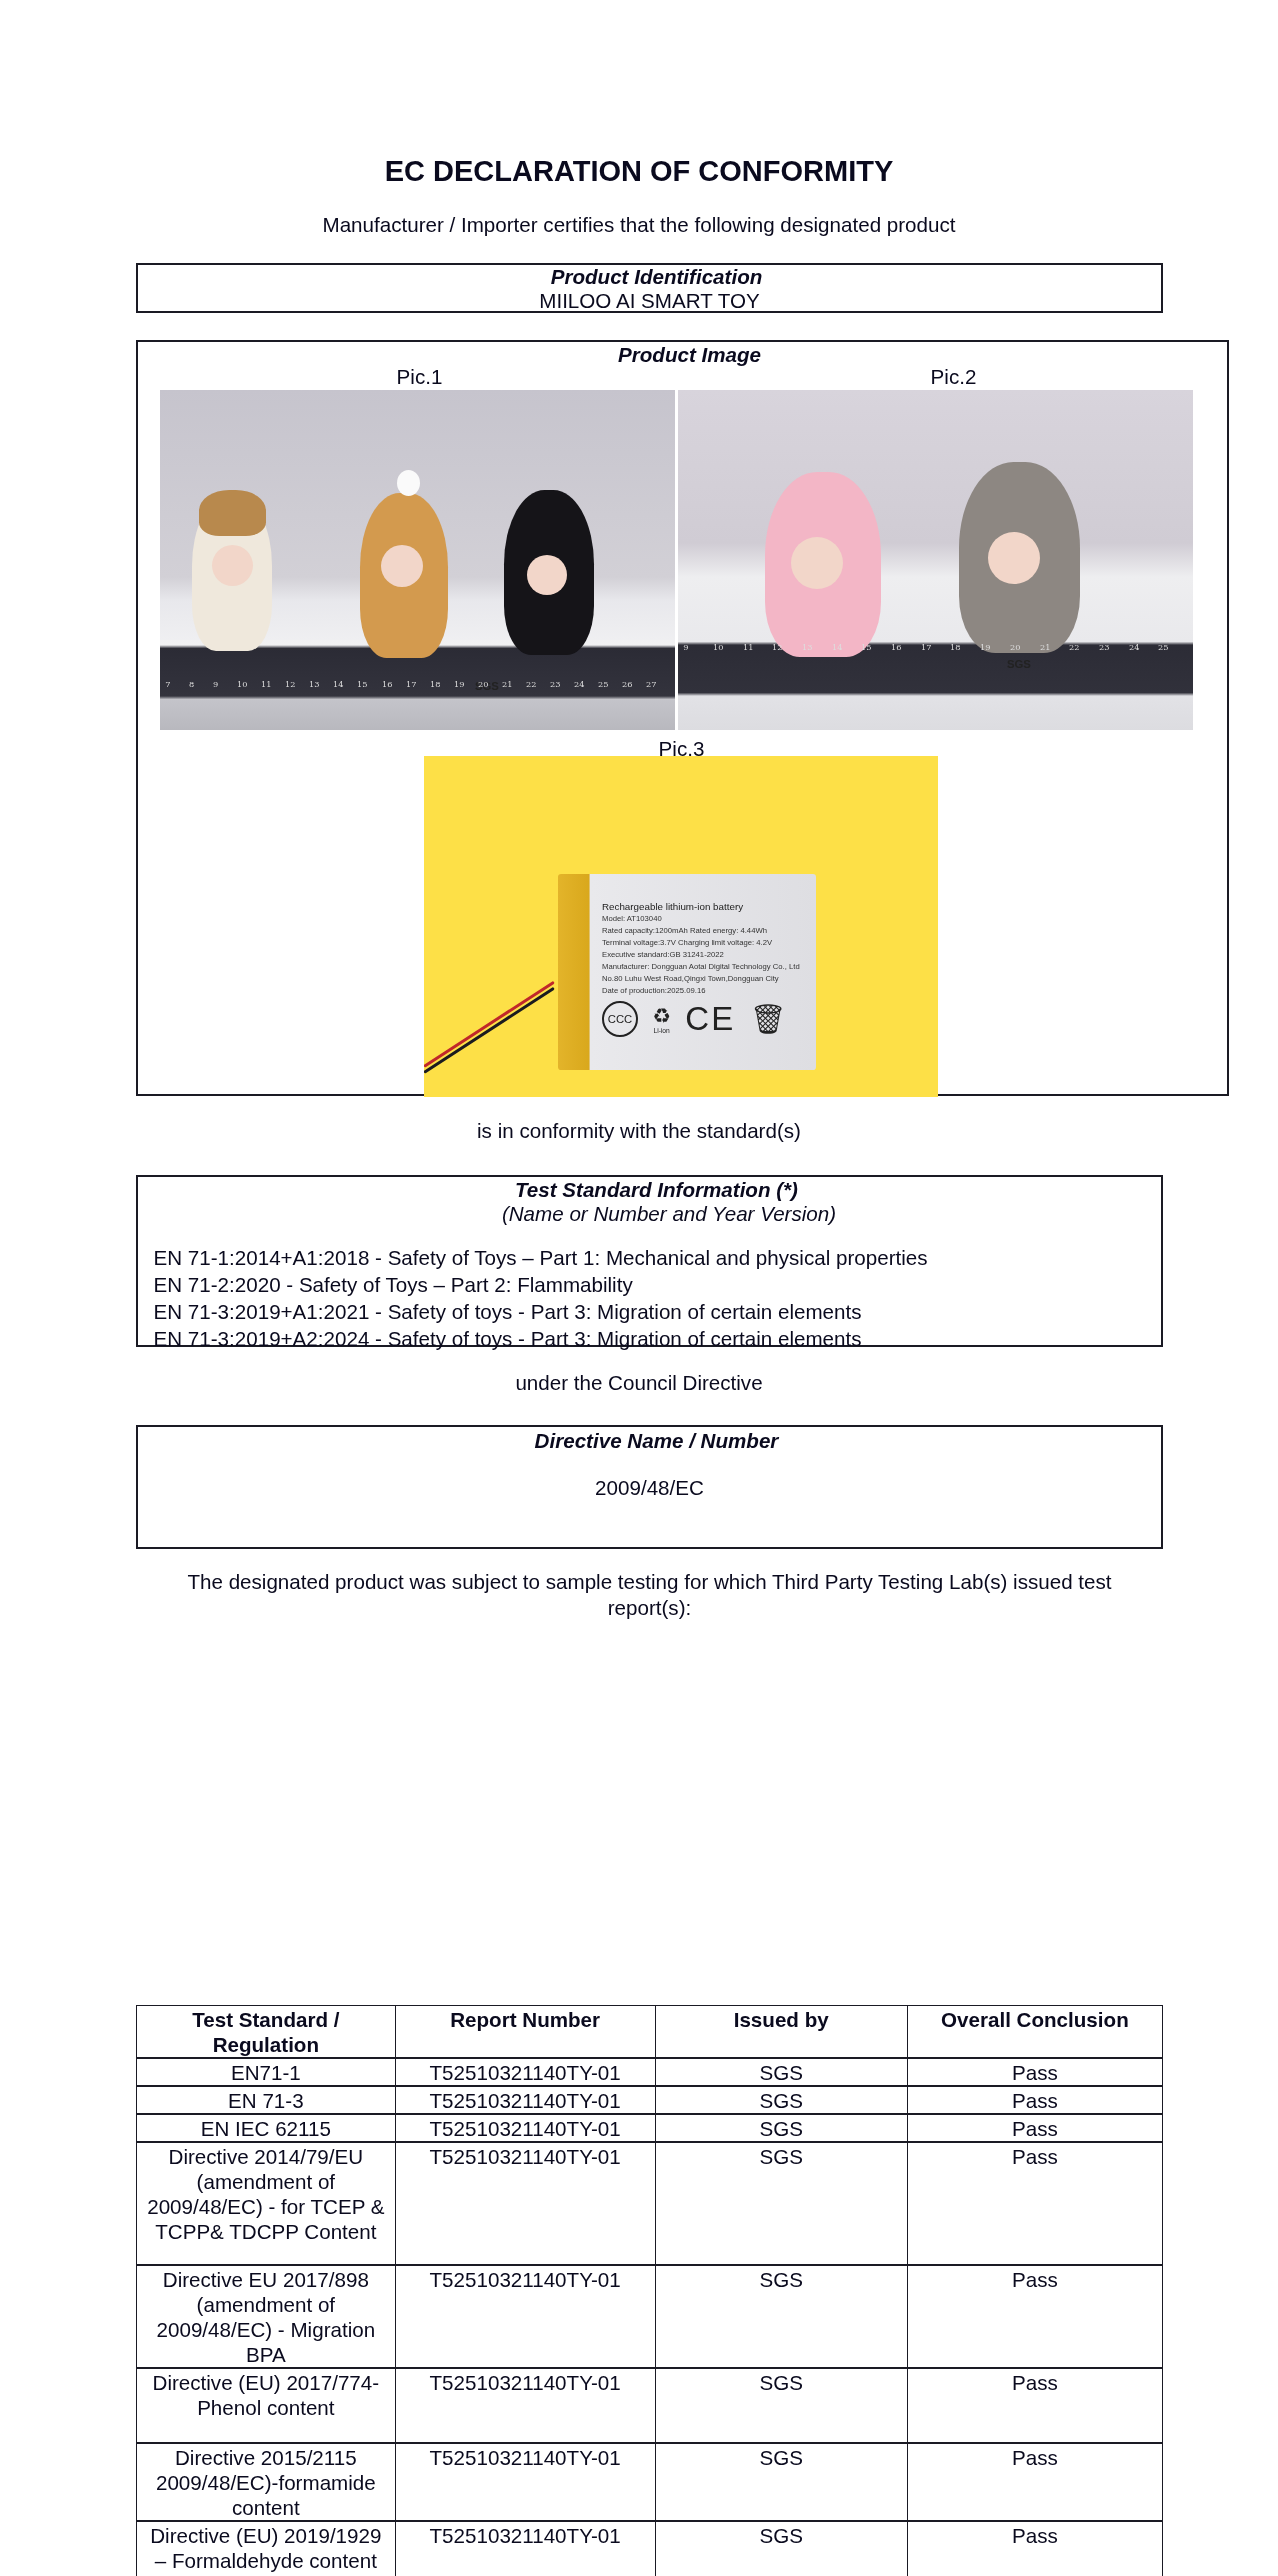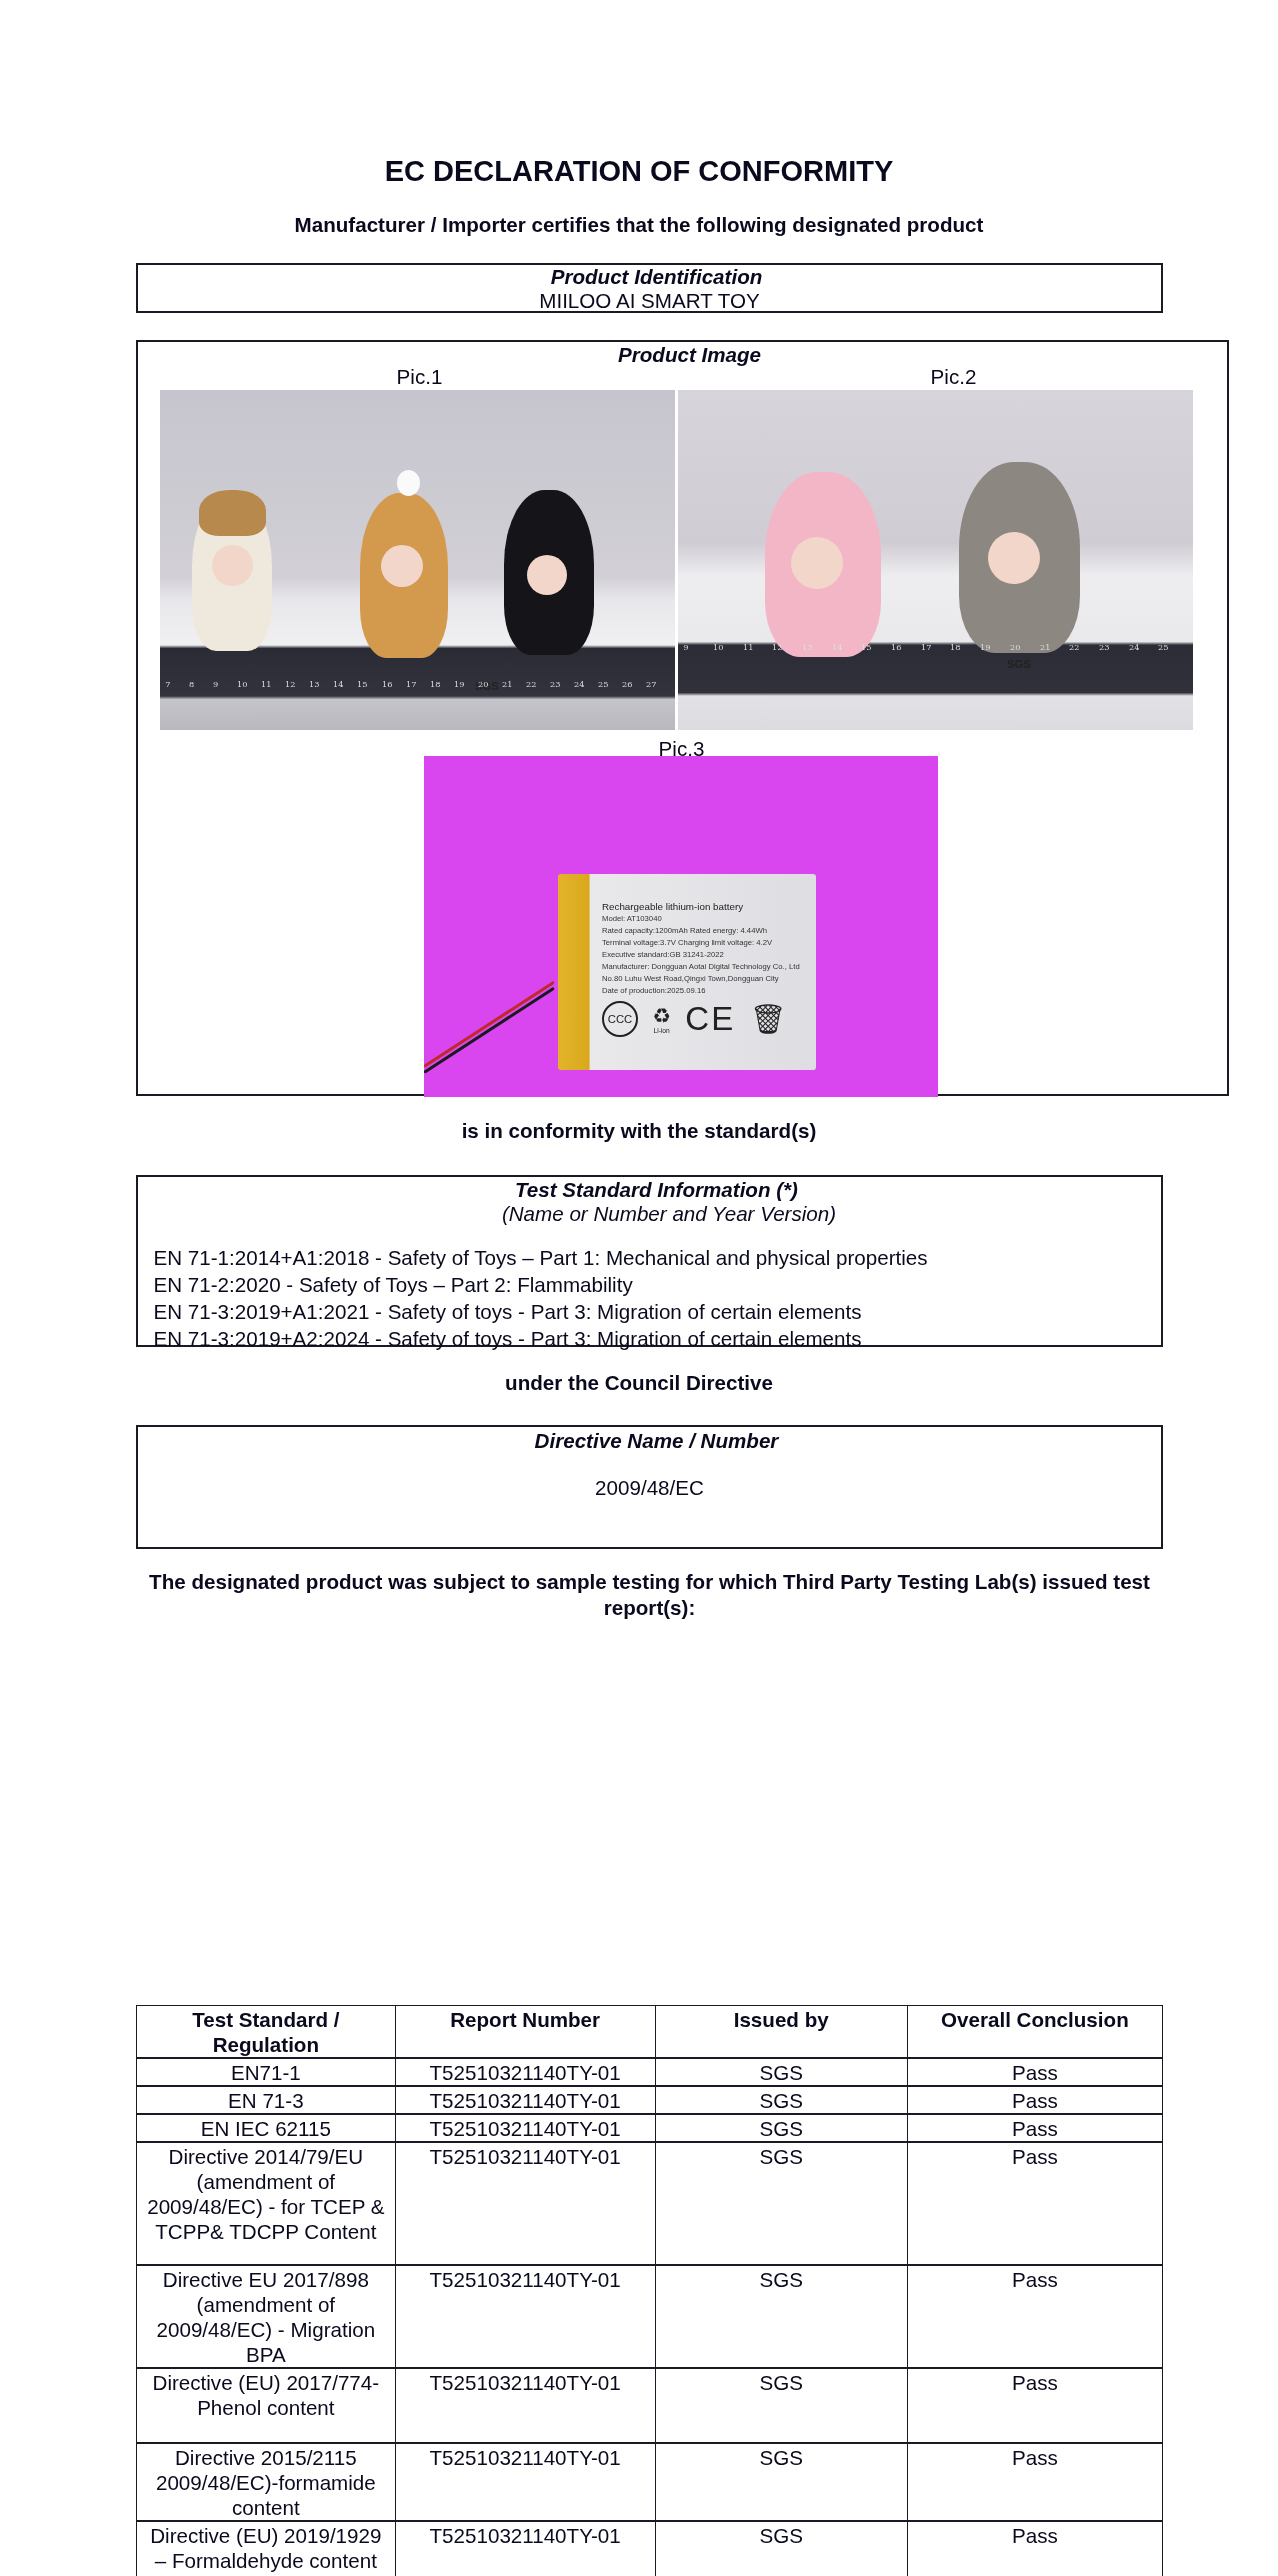--- a/index.html
+++ b/index.html
@@ -1,29 +1,29 @@
 <!DOCTYPE html>
 <html style="font-size:8.2px"><head>
 <meta charset="utf-8">
 <style>
   html, body { margin: 0; padding: 0; background: #ffffff; }
   body { width: 1278px; height: 3657px; position: relative; overflow: hidden;
          font-family: "Liberation Sans", sans-serif; color: #0a0a1e; }
   .abs { position: absolute; }
   .box { position: absolute; border: 2.1px solid #1a1a24; box-sizing: border-box; background: #fff; }
   .title { left: 0; width: 1278px; top: 155px; font-size: 29px; font-weight: bold; text-align: center; line-height: 33px; }
-  .subhead { left: 0; width: 1278px; font-size: 20.6px; font-weight: bold; text-align: center; line-height: 25px; }
+  .subhead { left: 0; width: 1278px; font-size: 20.6px; font-weight: normal; text-align: center; line-height: 25px; }
   .box-head { font-size: 20.6px; font-weight: bold; font-style: italic; text-align: center; line-height: 24px; margin-left: 14px; }
   .box-text { font-size: 20.6px; text-align: center; line-height: 24px; }
   .pic-label { font-size: 20.6px; text-align: center; line-height: 24px; }
   .photo { position: absolute; overflow: hidden; }
   
   .photo-toys1 { background: linear-gradient(180deg, #c6c4cd 0%, #d2d0d6 55%, #e8e8ec 62%, #f0f0f2 75%, #2b2b35 76%, #33333d 90%, #c4c4ca 91%, #b8b8be 100%); }
   .photo-toys2 { background: linear-gradient(180deg, #d8d4dc 0%, #d0ccd4 45%, #eeeef0 55%, #e9e9ec 74%, #2c2c36 75%, #31313b 89%, #e2e2e6 90%, #dcdce0 100%); }
-  .photo-battery { background: #d946ef; }
+  .photo-battery { background: #fde047; }
   .toy { position: absolute; border-radius: 45% 45% 30% 30%; }
   .face { position: absolute; border-radius: 50%; background: #f2d6c9; }
   .ruler-num { position: absolute; font-size: 8.2px; color: #ddd; font-family: "DejaVu Serif", serif; }
   .battery { position: absolute; left: 134px; top: 118px; width: 258px; height: 196px; background: linear-gradient(90deg, #e3b42a 0%, #d9a81c 12%, #e9e9ec 12.5%, #dedee2 100%); border-radius: 3.1px; }
   .battery-label { position: absolute; left: 44px; top: 27px; font-size: 7.7px; line-height: 12px; color: #333; white-space: nowrap; }
   .battery-label .big { font-size: 9.8px; color: #222; }
   .battery-marks { position: absolute; left: 44px; top: 126px; display: flex; gap: 14.4px; align-items: center; font-size: 28px; color: #222; }
   .wire { position: absolute; height: 3.1px; border-radius: 1.5px; transform-origin: left center; }
   .std-lines { position: absolute; left: 15.5px; top: 87px; font-size: 20.6px; line-height: 27px; }
   table.reports { position: absolute; left: 136px; top: 2005px; width: 1027px; border-collapse: collapse; font-size: 20.6px; }

